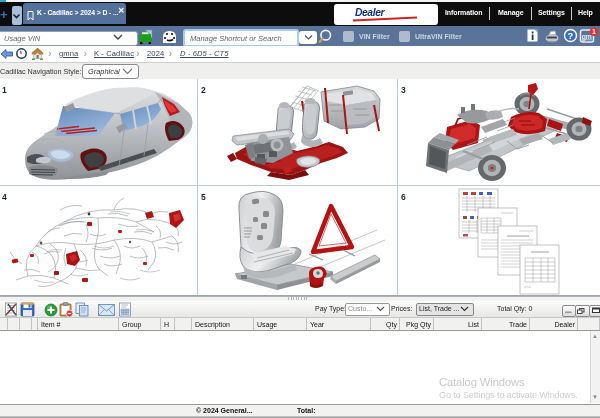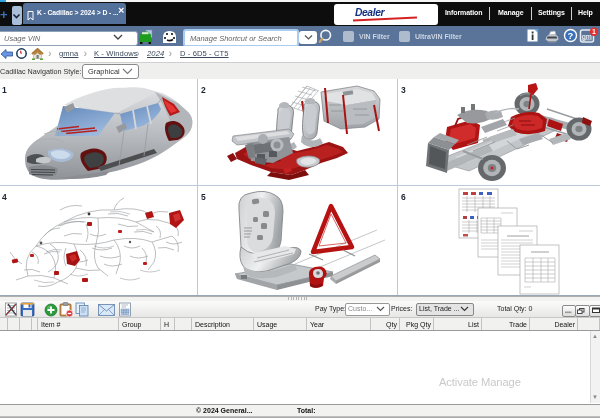--- a/index.html
+++ b/index.html
@@ -31,21 +31,21 @@
 .cklabel{top:33px;color:#ccd5e2;font-size:7px;font-weight:bold;}
 .ckbox{top:31px;width:11px;height:11px;background:#aebbcd;border-radius:2px;}
 
 #crumb{left:0;top:46px;width:600px;height:15.5px;background:#fff;}
 .bc{top:49px;font-size:7.6px;color:#3b4a5c;text-decoration:underline;letter-spacing:0.1px;}
 .bsep{top:46.5px;color:#b4b4b4;font-size:11px;font-weight:bold;}
 
 #navrow{left:0;top:61.5px;width:600px;height:17.5px;background:#efefee;border-top:1px solid #cfcfcf;box-sizing:border-box;}
 #navlabel{left:0px;top:66.5px;font-size:7.2px;color:#333;}
 #navdd{left:82px;top:63.5px;width:55px;height:13px;background:#fff;border:1px solid #8a8a8a;border-radius:3px;}
-#navddt{left:88px;top:66.5px;font-size:7.4px;color:#333;}
+#navddt{left:88px;top:66.5px;font-size:7.4px;color:#333;font-style:italic;}
 
 #grid{left:0;top:79px;width:600px;height:216px;background:#fff;}
 .gv{top:0;width:1px;height:216px;background:#b9cbdb;}
 #gh1{left:0;top:106px;width:600px;height:1px;background:#b9cbdb;}
 #gh2{left:0;top:215.5px;width:600px;height:1px;background:#9aa7b4;}
 .cellnum{font-size:8.5px;font-weight:bold;color:#1a2430;}
 
 #splitter{left:0;top:295.5px;width:600px;height:5.5px;background:#f2f2f1;border-top:1px solid #b0b0b0;box-sizing:border-box;}
 #grip{left:288px;top:297px;width:20px;height:3px;background:repeating-linear-gradient(90deg,#b5b5b5 0 1px,transparent 1px 2.6px);}
 
@@ -183,25 +183,25 @@
     <path d="M1 6 L6.5 1 L12 6" fill="none" stroke="#a87838" stroke-width="2"></path>
     <path d="M2.5 5.5 H10.5 V10.5 H2.5 Z" fill="#e8e4dc" stroke="#999" stroke-width="0.5"></path>
     <path d="M2 6 L6.5 1.8 L11 6 L9 7 L6.5 4.5 L4 7 Z" fill="#b8823c"></path>
     <rect x="5.5" y="7" width="2.2" height="3.5" fill="#777"></rect>
     <rect x="1" y="10.5" width="3" height="1.5" fill="#5aa03c"></rect>
     <rect x="9" y="10.5" width="3" height="1.5" fill="#5aa03c"></rect>
   </svg>
   <div class="abs bsep" style="left:48px;">›</div>
   <div class="abs bc" style="left:59px;">gmna</div>
   <div class="abs bsep" style="left:83.5px;">›</div>
-  <div class="abs bc" style="left:94px;">K - Windows</div>
+  <div class="abs bc" style="left:94px;">K - Cadillac</div>
   <div class="abs bsep" style="left:136px;">›</div>
-  <div class="abs bc" style="left:147px;font-style:italic;">2024</div>
+  <div class="abs bc" style="left:147px;">2024</div>
   <div class="abs bsep" style="left:168.5px;">›</div>
-  <div class="abs bc" style="left:180px;">D - 6D5 - CT5</div>
+  <div class="abs bc" style="left:180px;font-style:italic;">D - 6D5 - CT5</div>
 
   <div class="abs" id="navrow"></div>
   <div class="abs" id="navlabel">Cadillac Navigation Style:</div>
   <div class="abs" id="navdd"></div>
   <div class="abs" id="navddt">Graphical</div>
   <svg class="abs" style="left:122px;top:68px" width="12" height="7">
       <path d="M1 1 L5.5 5.5 L10 1" stroke="#777" stroke-width="1.1" fill="none"></path>
     </svg>
 
   <div class="abs" id="grid">
@@ -641,18 +641,19 @@
       <div class="abs hc" style="left: 482px; width: 47px;"></div>
       <div class="abs ht" style="right: 73px;">Trade</div>
       <div class="abs hc" style="left: 530px; width: 47px;"></div>
       <div class="abs ht" style="right: 25px;">Dealer</div>
       <div class="abs hc" style="left: 578px; width: 21px;"></div>
     </div>
   <div class="abs" id="tbody"></div>
   <div class="abs" id="vscroll"></div>
   <div class="abs sarrow" style="top:333px;">▲</div>
   <div class="abs sarrow" style="top:394px;">▼</div>
-  <div class="abs" id="aw1">Activate Manage</div>
+  <div class="abs" id="aw1">Catalog Windows</div>
+  <div class="abs" id="aw2">Go to Settings to activate Windows.</div>
   <div class="abs" id="footer"></div>
   <div class="abs ft" style="left:196px;">© 2024 General...</div>
   <div class="abs ft" style="left:297px;">Total:</div>
   <div class="abs" id="bstrip"></div>
 </div>
 
 </body></html>

